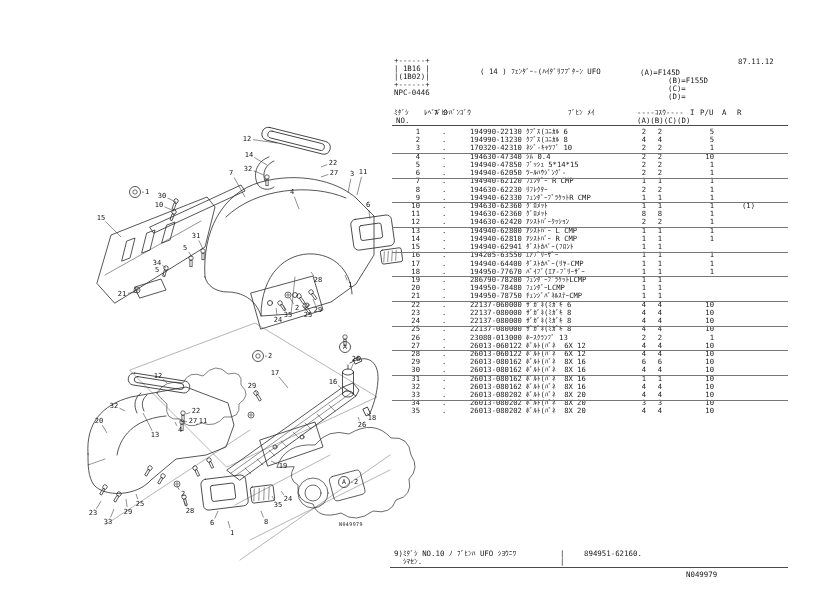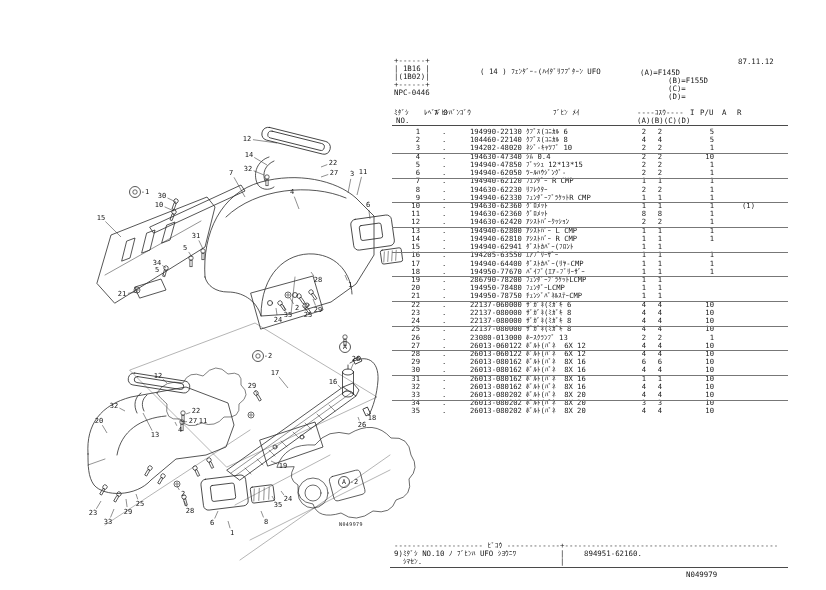--- a/index.html
+++ b/index.html
@@ -364,21 +364,21 @@
   <div class="t" style="left:738px;top:58px">87.11.12</div>
 
   <div class="t" style="left:640px;top:69px">(A)=F145D</div>
   <div class="t" style="left:668px;top:77px">(B)=F155D</div>
   <div class="t" style="left:668px;top:85px">(C)=</div>
   <div class="t" style="left:668px;top:93px">(D)=</div>
 
   <div class="t" style="left:394px;top:109px">ﾐﾀﾞｼ</div>
   <div class="t" style="left:424px;top:109px">ﾚﾍﾞﾙ 0</div>
   <div class="t" style="left:434px;top:109px">ﾌﾞﾋﾝﾊﾞﾝｺﾞｳ</div>
-  <div class="t" style="left:553px;top:109px">ﾌﾞﾋﾝ ﾒｲ</div>
+  <div class="t" style="left:568px;top:109px">ﾌﾞﾋﾝ ﾒｲ</div>
   <div class="t" style="left:637px;top:109px">----ｺｽｳ----</div>
   <div class="t" style="left:690px;top:109px">I</div>
   <div class="t" style="left:700px;top:109px">P/U</div>
   <div class="t" style="left:722px;top:109px">A</div>
   <div class="t" style="left:737px;top:109px">R</div>
   <div class="t" style="left:396px;top:117px">NO.</div>
   <div class="t" style="left:637px;top:117px">(A)(B)(C)(D)</div>
 
   <div class="hr" style="left:392px;top:125px;width:396px"></div>
 
@@ -389,52 +389,52 @@
         <span class="c-pn">194990-22130</span>
         <span class="c-nm">ｸﾌﾟｽ(ｺﾆｶﾙ 6</span>
         <span class="c-qa">2</span>
         <span class="c-qb">2</span>
         <span class="c-pu">5</span>
         <span class="c-rm"></span>
       </div>
       <div class="row" style="top: 136.22px;">
         <span class="c-no">2</span>
         <span class="c-lv">.</span>
-        <span class="c-pn">104460-22140</span>
+        <span class="c-pn">194990-13230</span>
         <span class="c-nm">ｸﾌﾟｽ(ｺﾆｶﾙ 8</span>
         <span class="c-qa">4</span>
         <span class="c-qb">4</span>
         <span class="c-pu">5</span>
         <span class="c-rm"></span>
       </div>
       <div class="row" style="top: 144.44px;">
         <span class="c-no">3</span>
         <span class="c-lv">.</span>
-        <span class="c-pn">194202-48020</span>
+        <span class="c-pn">170320-42310</span>
         <span class="c-nm">ﾈｼﾞ-ｷｬﾂﾌﾟ 10</span>
         <span class="c-qa">2</span>
         <span class="c-qb">2</span>
         <span class="c-pu">1</span>
         <span class="c-rm"></span>
       </div>
       <div class="row" style="top: 152.66px;">
         <span class="c-no">4</span>
         <span class="c-lv">.</span>
         <span class="c-pn">194630-47340</span>
         <span class="c-nm">ｼﾑ 0.4</span>
         <span class="c-qa">2</span>
         <span class="c-qb">2</span>
         <span class="c-pu">10</span>
         <span class="c-rm"></span>
       </div>
       <div class="row" style="top: 160.88px;">
         <span class="c-no">5</span>
         <span class="c-lv">.</span>
         <span class="c-pn">194940-47850</span>
-        <span class="c-nm">ﾌﾞｯｼｭ 12*13*15</span>
+        <span class="c-nm">ﾌﾞｯｼｭ 5*14*15</span>
         <span class="c-qa">2</span>
         <span class="c-qb">2</span>
         <span class="c-pu">1</span>
         <span class="c-rm"></span>
       </div>
       <div class="row" style="top: 169.1px;">
         <span class="c-no">6</span>
         <span class="c-lv">.</span>
         <span class="c-pn">194940-62050</span>
         <span class="c-nm">ﾂｰﾙﾊｳｼﾞﾝｸﾞ-</span>
@@ -741,21 +741,20 @@
       <div class="hr light" style="left: 392px; width: 396px; top: 227.14px;"></div>
       <div class="hr light" style="left: 392px; width: 396px; top: 251.8px;"></div>
       <div class="hr light" style="left: 392px; width: 396px; top: 276.46px;"></div>
       <div class="hr light" style="left: 392px; width: 396px; top: 301.12px;"></div>
       <div class="hr light" style="left: 392px; width: 396px; top: 325.78px;"></div>
       <div class="hr light" style="left: 392px; width: 396px; top: 350.44px;"></div>
       <div class="hr light" style="left: 392px; width: 396px; top: 375.1px;"></div>
       <div class="hr light" style="left: 392px; width: 396px; top: 399.76px;"></div>
     </div>
 
-  <div class="t" style="left:394px;top:542px">-------------------- ﾋﾞｺｳ ------------+------------------------------------------------</div>
   <div class="t" style="left:394px;top:550px">9)ﾐﾀﾞｼ NO.10 ﾉ ﾌﾞﾋﾝﾊ UFO ｼﾖｳﾆﾜ</div>
   <div class="t" style="left:560px;top:550px">|</div>
   <div class="t" style="left:584px;top:550px">894951-62160.</div>
   <div class="t" style="left:394px;top:558px">  ｼﾏｾﾝ.</div>
   <div class="t" style="left:560px;top:558px">|</div>
   <div class="hr" style="left:390px;top:567px;width:398px"></div>
   <div class="t" style="left:686px;top:571px">N049979</div>
 
 </div>
 

